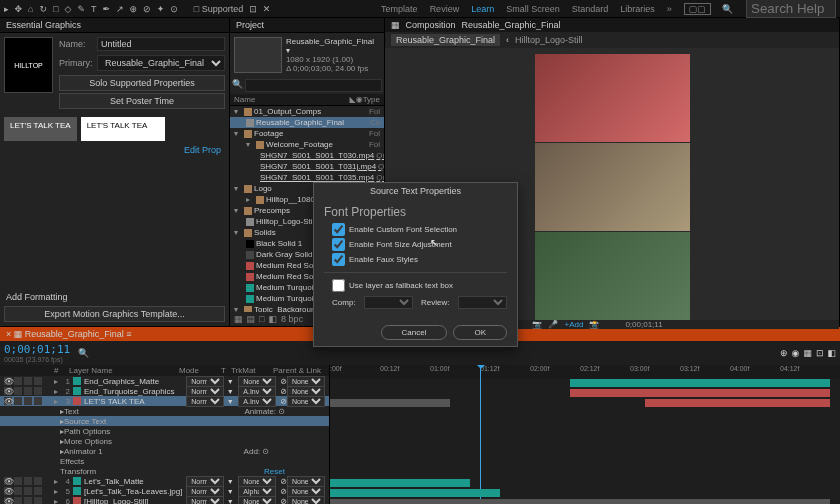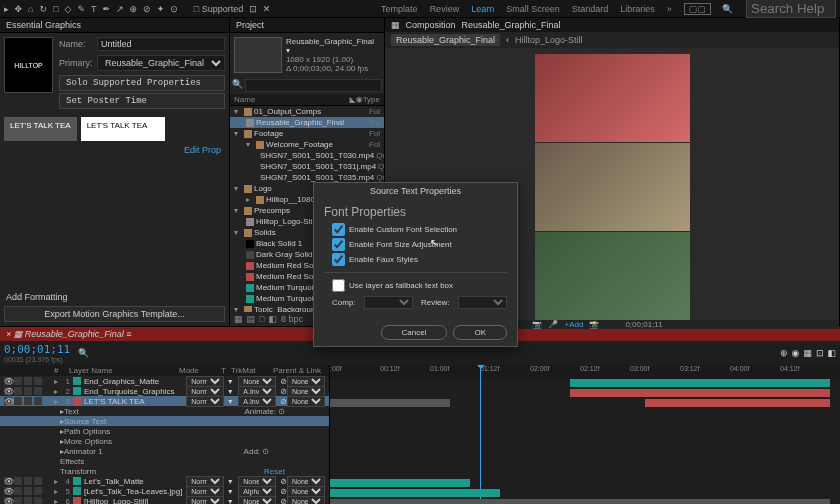--- a/index.html
+++ b/index.html
@@ -17,21 +17,21 @@
 .panel-header { background: #161616; padding: 2px 6px; color: #ccc; font-size: 9px; border-bottom: 1px solid #000; }
 
 .left-panel { width: 230px; }
 .eg-body { padding: 4px; }
 .thumb-row { display: flex; gap: 6px; }
 .thumb { width: 75px; height: 56px; background: #000; border: 1px solid #444; display: flex; align-items: center; justify-content: center; color: #fff; font-size: 7px; }
 .name-fields { flex: 1; }
 .name-fields .row { display: flex; gap: 4px; margin-bottom: 4px; align-items: center; }
 .name-fields label { width: 34px; color: #999; }
 .name-fields input, .name-fields select { background: #1a1a1a; border: 1px solid #333; color: #ccc; padding: 1px 3px; flex: 1; font-size: 9px; }
-.solo-btn { background: #2a2a2a; border: 1px solid #444; color: #ccc; padding: 2px 6px; margin: 2px 0; cursor: pointer; font-family: Liberation Mono, monospace; }
+.solo-btn { background: #2a2a2a; border: 1px solid #444; color: #ccc; padding: 2px 6px; margin: 2px 0; text-align: center; cursor: pointer; }
 .text-preview { display: flex; gap: 4px; margin-top: 6px; }
 .text-preview .chip { background: #555; color: #fff; padding: 4px 6px; font-size: 8px; }
 .text-preview .chip.white { background: #fff; color: #000; width: 84px; height: 24px; }
 .edit-prop { color: #3aa3e3; float: right; margin: 4px; cursor: pointer; }
 .add-format { color: #ccc; margin: 4px 6px; cursor: pointer; }
 .export-btn { background: #2a2a2a; border: 1px solid #444; color: #ccc; padding: 2px 6px; margin: 4px; text-align: center; cursor: pointer; }
 
 .project-panel { width: 155px; }
 .proj-header { display: flex; padding: 4px; gap: 4px; }
 .proj-thumb { width: 48px; height: 36px; background: #333; border: 1px solid #555; }
@@ -41,37 +41,37 @@
 .search-row input { flex: 1; background: #1a1a1a; border: 1px solid #333; color: #ccc; padding: 1px; font-size: 8px; }
 .tree-header { display: flex; background: #1a1a1a; padding: 1px 4px; font-size: 8px; color: #888; border-bottom: 1px solid #000; }
 .tree-header .col1 { flex: 1; }
 .tree { overflow: auto; height: 210px; font-size: 8px; }
 .tree .node { padding: 1px 4px; display: flex; align-items: center; gap: 2px; cursor: pointer; }
 .tree .node.selected { background: #4a6a8a; }
 .tree .folder-icon { width: 8px; height: 8px; background: #a67c52; display: inline-block; }
 .tree .comp-icon { width: 8px; height: 8px; background: #888; display: inline-block; }
 .tree .solid-icon { width: 8px; height: 8px; display: inline-block; }
 .tree .indent-1 { padding-left: 16px; }
-.tree .indent-2 { padding-left: 28px; }
+.tree .indent-2 { padding-left: 28px; text-decoration: underline; }
 .tree .twisty { color: #888; width: 8px; }
 .tree .type { color: #777; margin-left: auto; }
 
 .comp-panel { flex: 1; background: #1a1a1a; }
 .comp-tabs { background: #161616; padding: 2px 6px; display: flex; gap: 6px; align-items: center; }
 .comp-tabs .crumb { background: #3a3a3a; padding: 1px 5px; color: #ccc; }
 .viewer { position: relative; background: #2a2a2a; height: 272px; display: flex; justify-content: center; align-items: flex-start; padding-top: 6px; }
 .video-stack { width: 155px; }
 .video-clip { height: 88px; background: #444; margin-bottom: 1px; display: flex; align-items: center; justify-content: center; color: #fff; font-size: 7px; position: relative; overflow: hidden; }
 .clip1 { background: linear-gradient(135deg, #8b3a3a, #d46a6a); }
 .clip2 { background: linear-gradient(135deg, #6a5a4a, #aa9a7a); }
 .clip3 { background: linear-gradient(135deg, #3a5a3a, #5a7a5a); }
 .viewer-footer { background: #232323; height: 16px; display: flex; align-items: center; gap: 6px; padding: 0 6px; font-size: 8px; color: #999; }
 
 .timeline { height: 178px; background: #232323; border-top: 1px solid #000; }
-.tl-tab { background: #7f1d1d; padding: 2px 6px; color: #ccc; font-style: italic; }
+.tl-tab { background: #c2410c; padding: 2px 6px; color: #ccc; }
 .tl-header { display: flex; align-items: center; padding: 2px 4px; background: #1e1e1e; }
 .tl-time { color: #3aa3e3; font-size: 11px; font-family: monospace; }
 .tl-body { display: flex; height: 144px; }
 .tl-layers { width: 330px; background: #232323; border-right: 1px solid #000; overflow: auto; }
 .tl-cols { display: flex; background: #1a1a1a; padding: 1px 4px; font-size: 8px; color: #888; }
 .tl-row { display: flex; align-items: center; padding: 0 4px; font-size: 8px; height: 10px; }
 .tl-row.selected { background: #4a6a8a; }
 .tl-row .toggles { display: flex; gap: 2px; width: 50px; }
 .tl-row .toggles span { width: 8px; height: 8px; background: #3a3a3a; }
 .tl-row .num { width: 12px; text-align: right; color: #888; margin-right: 3px; }

